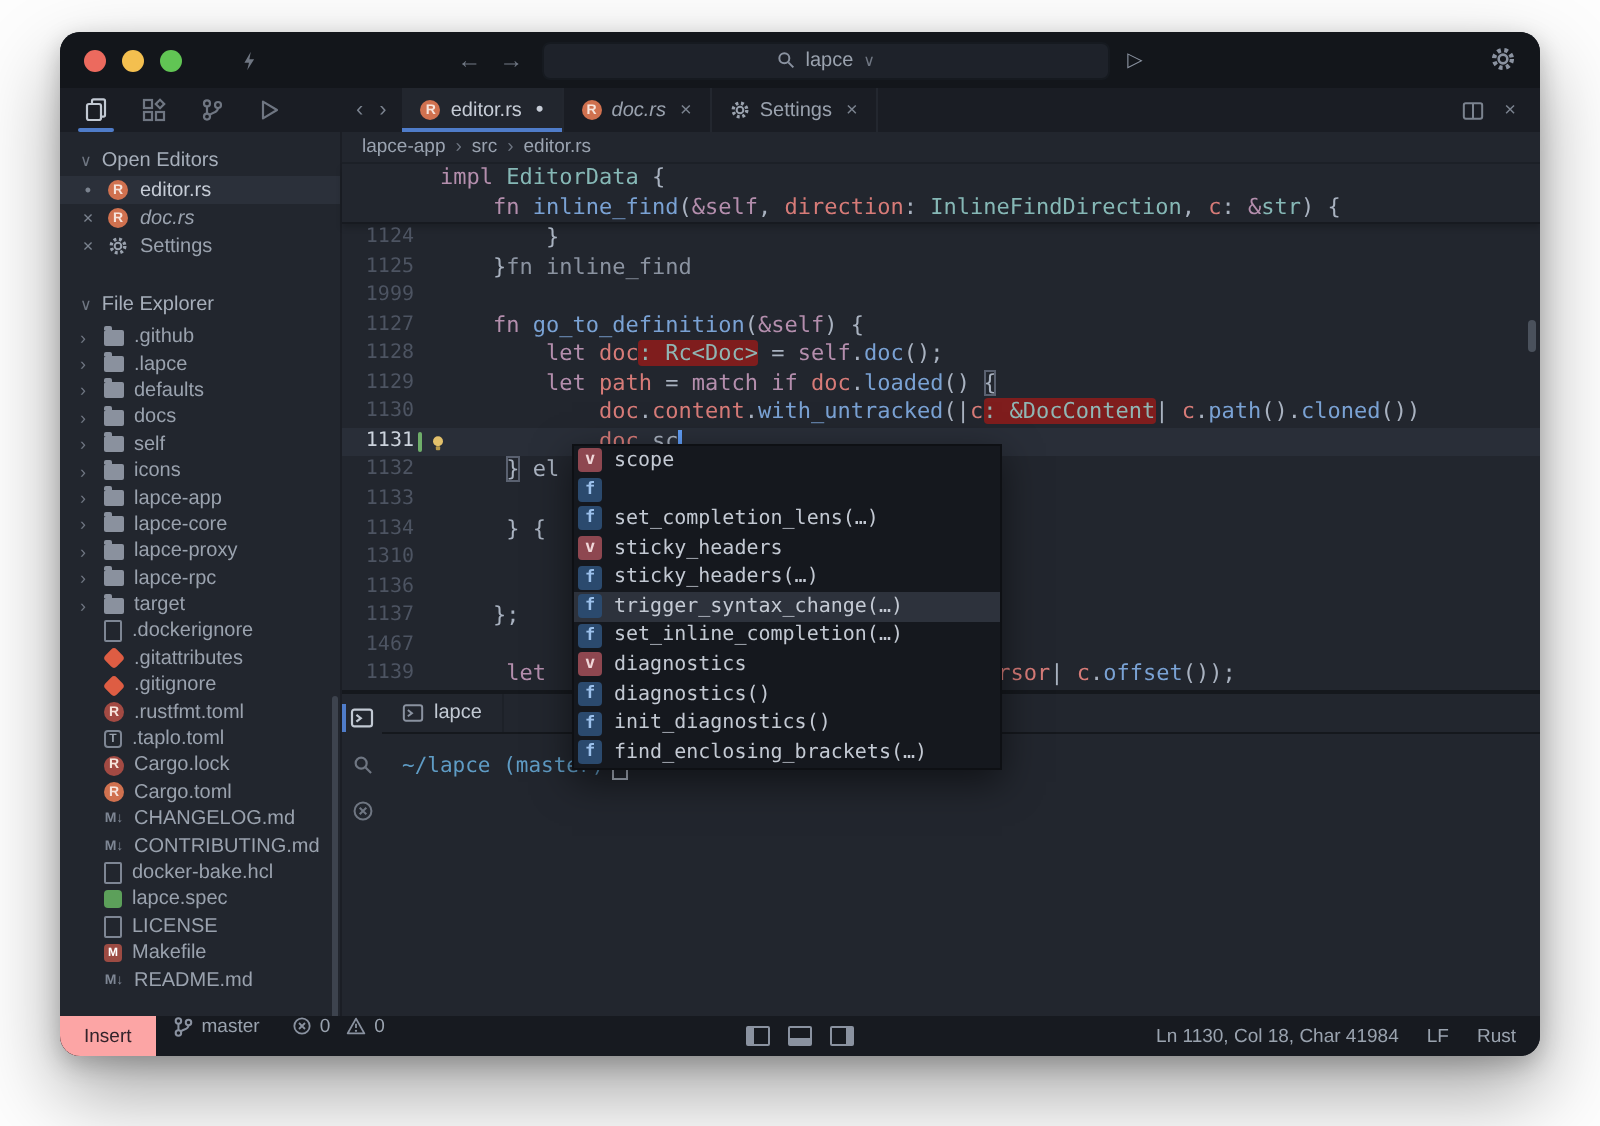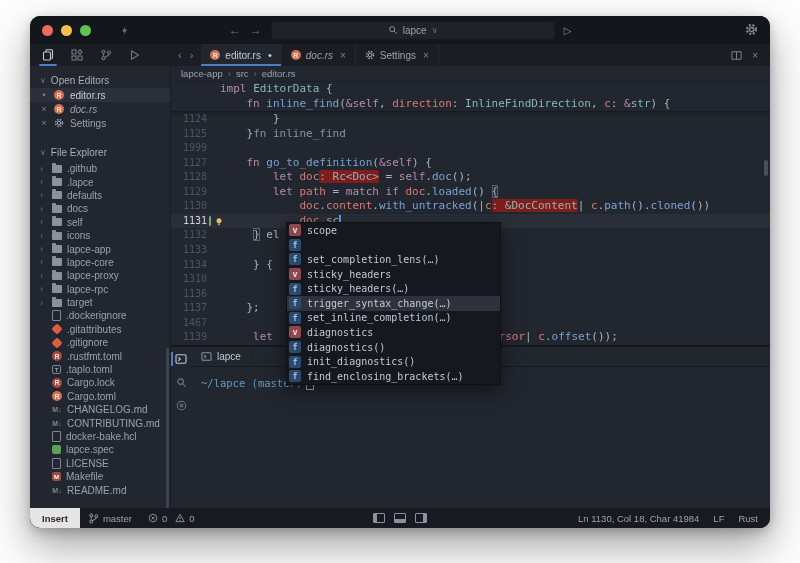--- a/index.html
+++ b/index.html
@@ -87,22 +87,22 @@
   .term-rail{width:20px;flex:0 0 auto;display:flex;flex-direction:column;align-items:center;gap:12px;padding-top:6px;}
   .rail-item{position:relative;display:flex;align-items:center;justify-content:center;width:100%;}
   .rail-item.active:before{content:"";position:absolute;left:0;top:-1px;bottom:-1px;width:2px;background:#4f7cc9;}
   .term-body{flex:1;display:flex;flex-direction:column;}
   .term-tabs{height:19px;display:flex;align-items:center;border-bottom:1px solid #15181d;}
   .term-tab{display:flex;align-items:center;gap:5px;color:#c3cad4;padding:0 10px;height:100%;border-right:1px solid #1d2128;}
   .term-content{padding:10px 0 0 10px;font-family:"DejaVu Sans Mono","Liberation Mono",monospace;font-size:10.5px;color:#5f9cc5;display:flex;align-items:center;gap:4px;}
   .term-cursor{width:6px;height:11px;border:1px solid #aab2bf;}
   
   .statusbar{height:20px;background:#171a20;display:flex;align-items:center;font-size:9.5px;color:#9aa3af;flex:0 0 auto;position:relative;}
-  .mode-badge{height:100%;padding:0 12px;background:#e5e5e5;color:#33232a;font-weight:bold;display:flex;align-items:center;}
-  .sb-item{display:flex;align-items:center;gap:4px;padding:0 8px;height:100%;}
+  .mode-badge{height:100%;padding:0 12px;background:#fca5a5;color:#33232a;font-weight:normal;display:flex;align-items:center;}
+  .sb-item{display:flex;gap:4px;padding:0 8px;height:100%;}
   .sb-center{position:absolute;left:0;right:0;display:flex;justify-content:center;gap:9px;pointer-events:none;}
   .sb-center>*{pointer-events:auto;}
   .panel-ic{width:10px;height:8px;border:1px solid #8a92a0;border-radius:1px;position:relative;}
   .panel-ic.p-left:before{content:"";position:absolute;left:0;top:0;bottom:0;width:3px;background:#8a92a0;}
   .panel-ic.p-bottom:before{content:"";position:absolute;left:0;right:0;bottom:0;height:3px;background:#8a92a0;}
   .panel-ic.p-right:before{content:"";position:absolute;right:0;top:0;bottom:0;width:3px;background:#8a92a0;}
   .sb-right{margin-left:auto;display:flex;align-items:center;gap:14px;padding-right:12px;}
   svg{display:block;}
 </style>
 </head>

